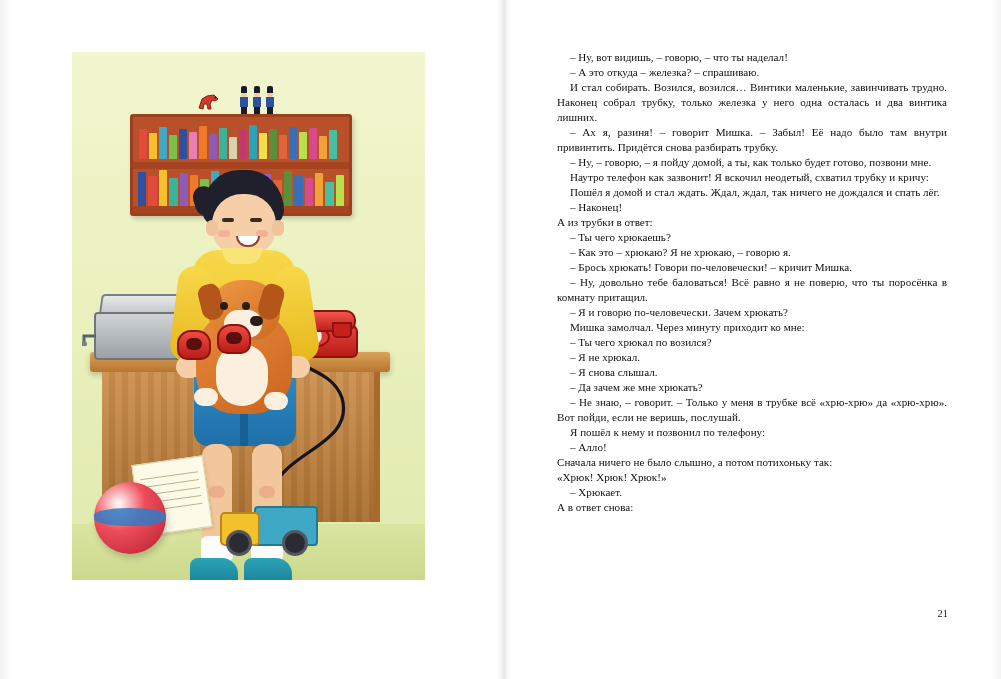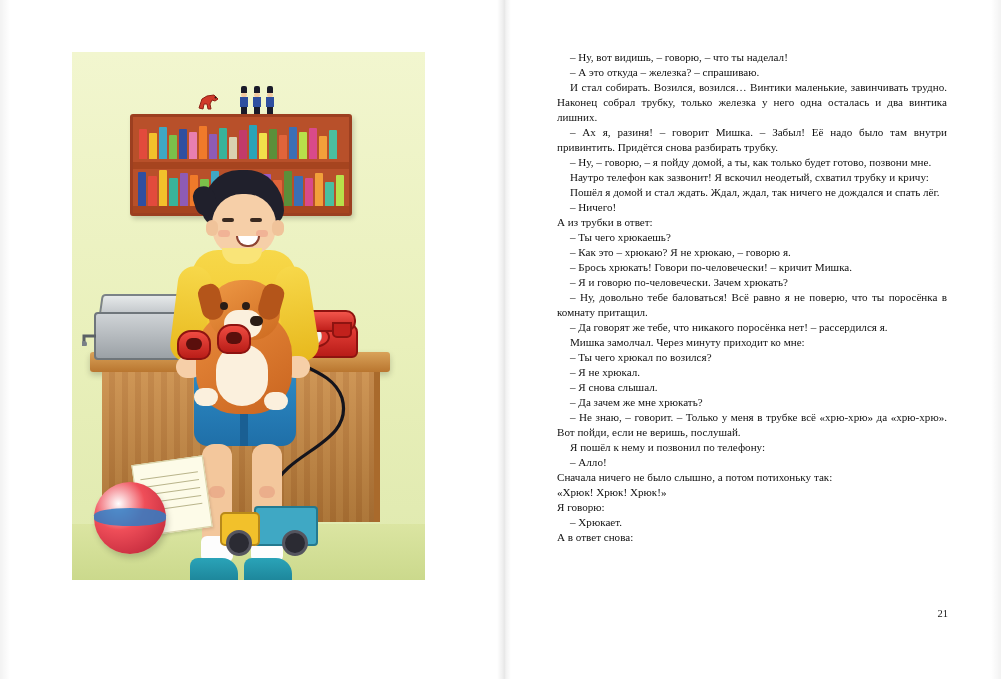--- a/index.html
+++ b/index.html
@@ -510,39 +510,37 @@
 
   <div class="right-page">
     <div class="text-col">
       <p class="ind">– Ну, вот видишь, – говорю, – что ты наделал!</p>
       <p class="ind">– А это откуда – железка? – спрашиваю.</p>
       <p class="ind">И стал собирать. Возился, возился… Винтики маленькие, завинчивать трудно. Наконец собрал трубку, только железка у него одна осталась и два винтика лишних.</p>
       <p class="ind">– Ах я, разиня! – говорит Мишка. – Забыл! Её надо было там внутри привинтить. Придётся снова разбирать трубку.</p>
       <p class="ind">– Ну, – говорю, – я пойду домой, а ты, как только будет готово, позвони мне.</p>
       <p class="ind">Наутро телефон как зазвонит! Я вскочил неодетый, схватил трубку и кричу:</p>
       <p class="ind">Пошёл я домой и стал ждать. Ждал, ждал, так ничего не дождался и спать лёг.</p>
-      <p class="ind">– Ничего!</p>
+      <p class="ind">– Наконец!</p>
       <p>А из трубки в ответ:</p>
       <p class="ind">– Ты чего хрюкаешь?</p>
       <p class="ind">– Как это – хрюкаю? Я не хрюкаю, – говорю я.</p>
       <p class="ind">– Брось хрюкать! Говори по-человечески! – кричит Мишка.</p>
+      <p class="ind">– Ну, довольно тебе баловаться! Всё равно я не поверю, что ты поросёнка в комнату притащил.</p>
       <p class="ind">– Я и говорю по-человечески. Зачем хрюкать?</p>
-      <p class="ind">– Ну, довольно тебе баловаться! Всё равно я не поверю, что ты поросёнка в комнату притащил.</p>
-      <p class="ind">– Да говорят же тебе, что никакого поросёнка нет! – рассердился я.</p>
       <p class="ind">Мишка замолчал. Через минуту приходит ко мне:</p>
       <p class="ind">– Ты чего хрюкал по возился?</p>
       <p class="ind">– Я не хрюкал.</p>
       <p class="ind">– Я снова слышал.</p>
       <p class="ind">– Да зачем же мне хрюкать?</p>
       <p class="ind">– Не знаю, – говорит. – Только у меня в трубке всё «хрю-хрю» да «хрю-хрю». Вот пойди, если не веришь, послушай.</p>
       <p class="ind">Я пошёл к нему и позвонил по телефону:</p>
       <p class="ind">– Алло!</p>
       <p>Сначала ничего не было слышно, а потом потихоньку так:</p>
       <p>«Хрюк! Хрюк! Хрюк!»</p>
-      <p>Я говорю:</p>
       <p class="ind">– Хрюкает.</p>
       <p>А в ответ снова:</p>
     </div>
     <div class="page-number">21</div>
   </div>
 
   <div class="page-edge-left"></div>
   <div class="gutter"></div>
   <div class="page-edge-right"></div>
 </div>

